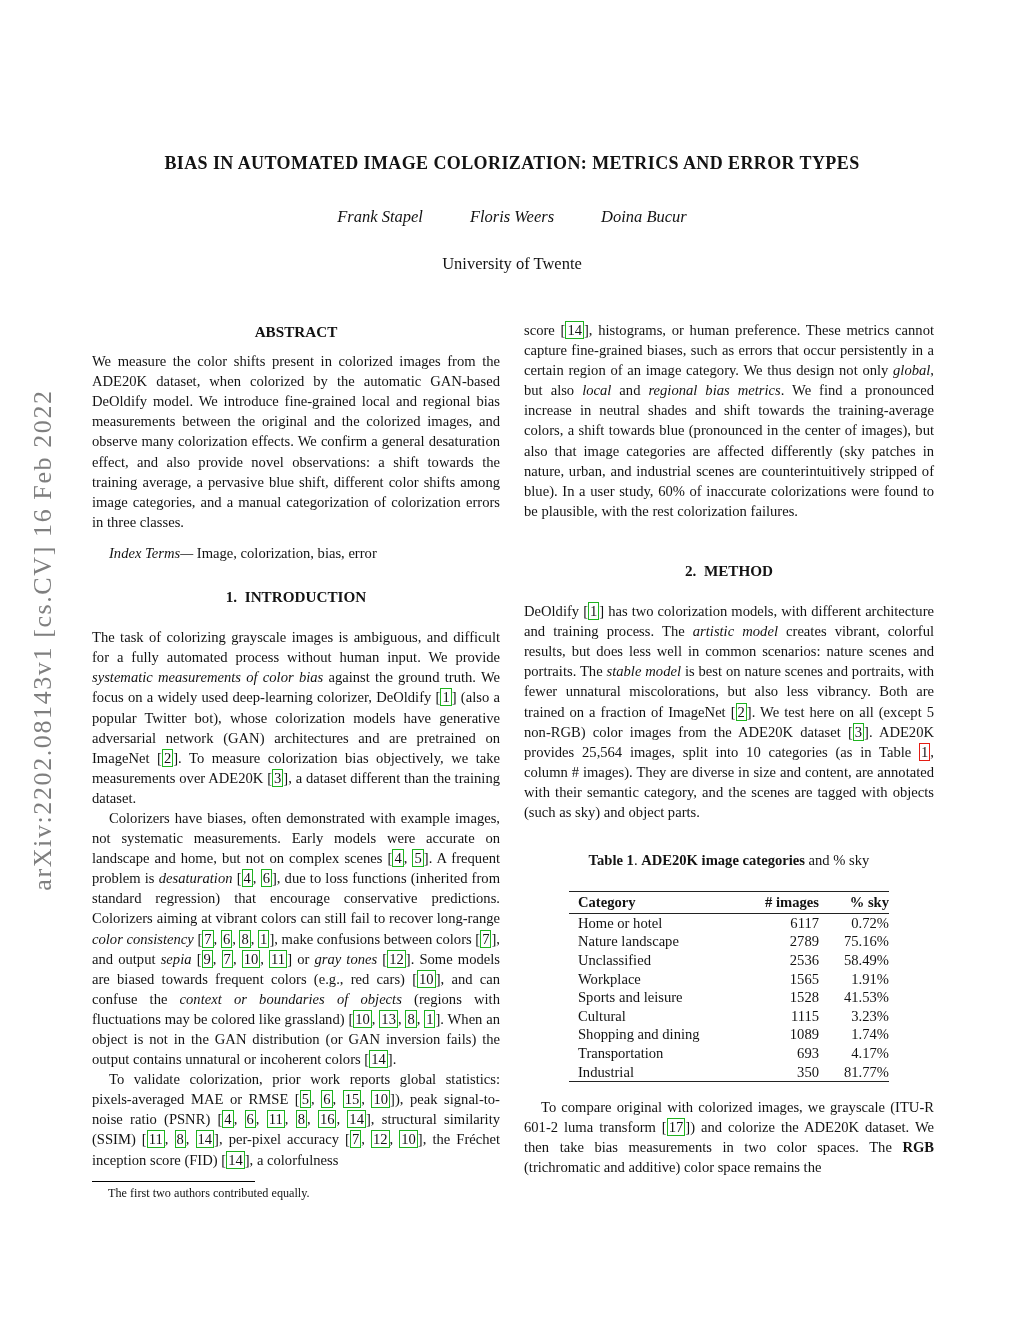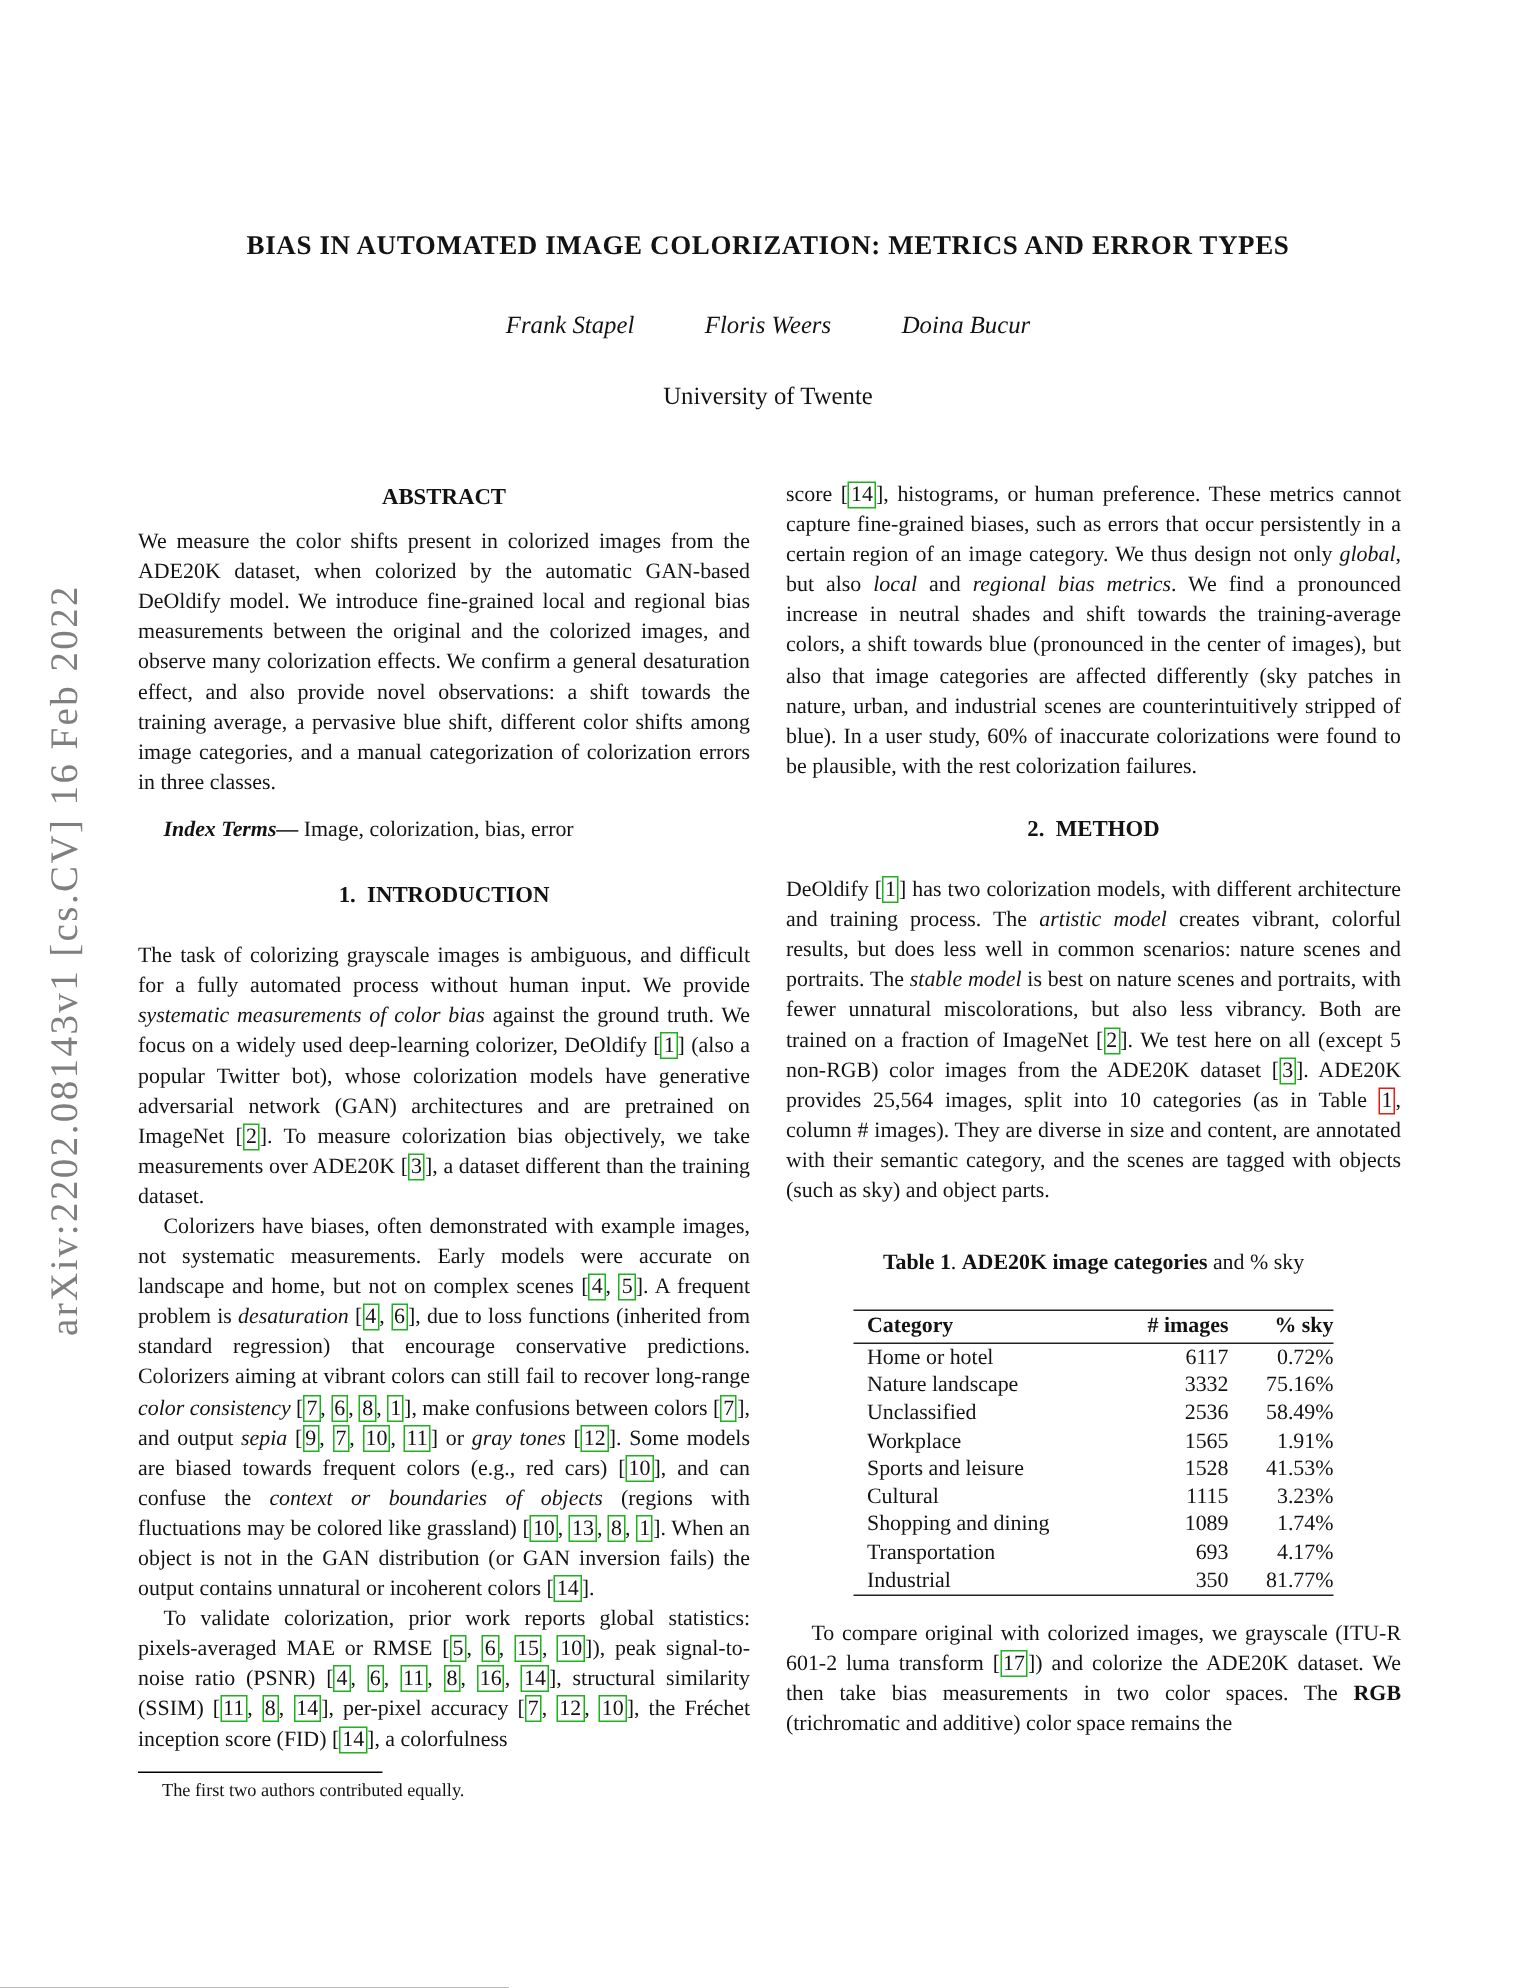--- a/index.html
+++ b/index.html
@@ -21,26 +21,26 @@
         justify-content:center;gap:47px;font-style:italic;font-size:16.5px;}
   .affiliation{position:absolute;top:254px;left:0;width:100%;text-align:center;font-size:16.5px;}
 
   .col{position:absolute;top:320px;font-size:14.6px;line-height:20.1px;text-align:justify;}
   .col-left{left:92px;width:408px;}
   .col-right{left:524px;width:410px;}
 
   .sec-heading{text-align:center;font-weight:bold;font-size:15.2px;}
   .abstract-heading{margin:2px 0 9px 0;}
   .intro-heading{margin:24px 0 20px 0;}
-  .method-heading{margin:22px 0 20px 0;}
+  .method-heading{margin:40px 0 20px 0;}
 
   p{margin:0;padding:0;}
   p.indent{text-indent:17px;}
   .index-terms{margin-top:11px;text-indent:17px;}
-  .index-label{font-weight:bold;font-style:italic;}
+  .index-label{font-weight:normal;font-style:italic;}
 
   .citebox{border:1px solid var(--cite-green);padding:0 1px;}
   .refbox{border:1px solid var(--ref-red);padding:0 1px;}
 
   .footnote-rule{width:163px;border:0;border-top:1.2px solid #000;margin:11px 0 4px 0;}
   .footnote-text{font-size:12.2px;line-height:15px;text-indent:16px;text-align:left;}
 
   .table-caption{text-align:center;font-size:14.6px;margin:28px 0 21px 0;}
   .tbl{width:320px;margin:0 auto;border-top:1.6px solid #222;border-bottom:1.6px solid #222;
        font-size:14.6px;line-height:18.6px;text-align:left;}
@@ -96,21 +96,21 @@
         <span class="c2">% sky</span>
       </div>
       <div>
           <div class="t-row">
             <span class="c0">Home or hotel</span>
             <span class="c1">6117</span>
             <span class="c2">0.72%</span>
           </div>
           <div class="t-row">
             <span class="c0">Nature landscape</span>
-            <span class="c1">3332</span>
+            <span class="c1">2789</span>
             <span class="c2">75.16%</span>
           </div>
           <div class="t-row">
             <span class="c0">Unclassified</span>
             <span class="c1">2536</span>
             <span class="c2">58.49%</span>
           </div>
           <div class="t-row">
             <span class="c0">Workplace</span>
             <span class="c1">1565</span>

